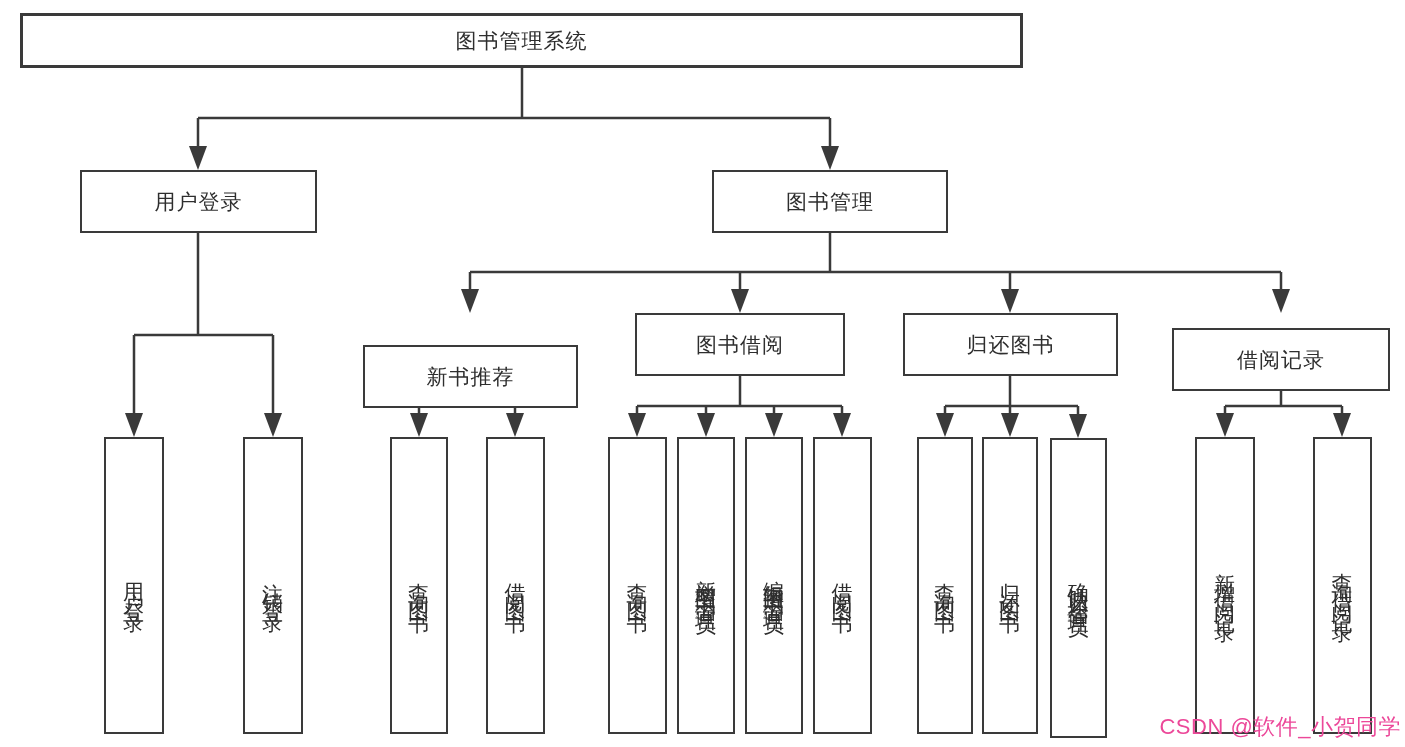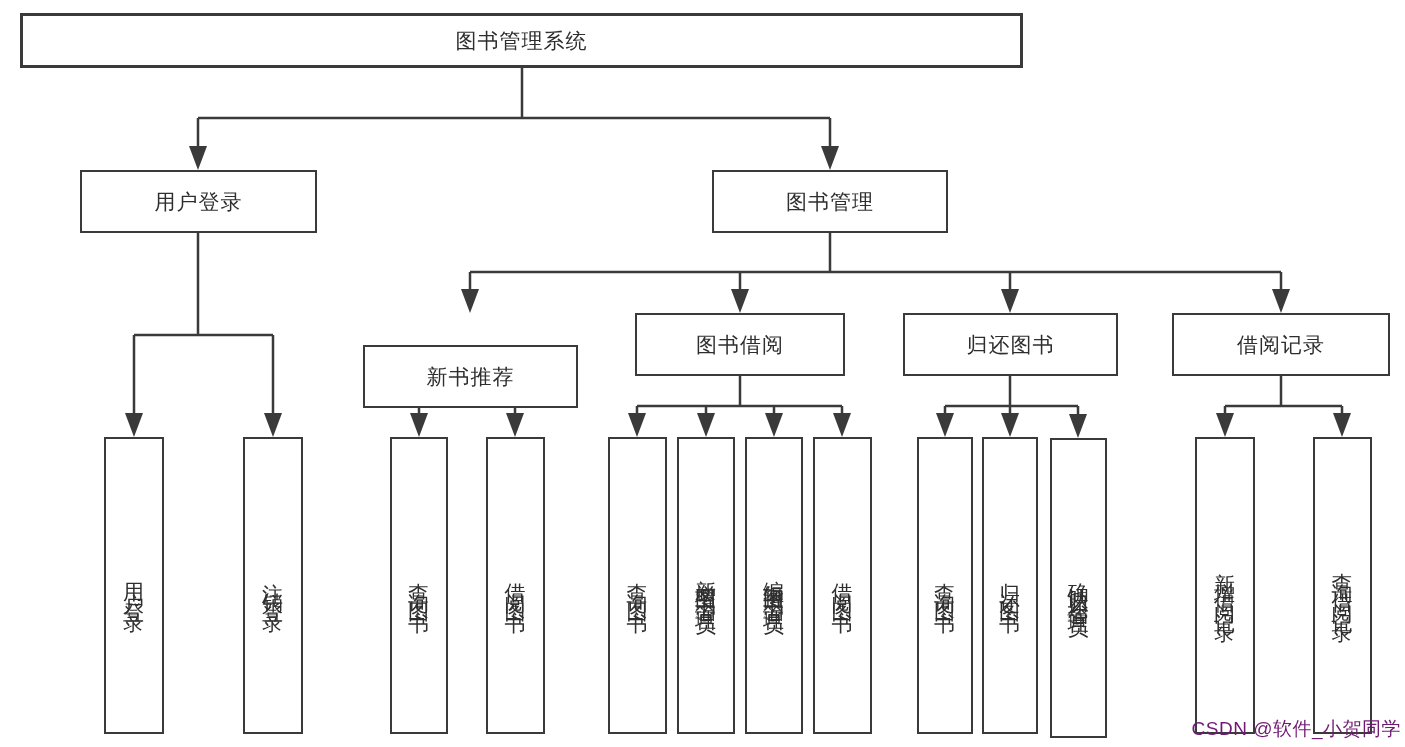--- a/index.html
+++ b/index.html
@@ -38,22 +38,22 @@
     line-height: 1;
     letter-spacing: 10px;
     white-space: normal;
   }
   .leaf .lbl.tight { letter-spacing: 5px; }
   .watermark {
     position: absolute;
     right: 4px;
     bottom: 5px;
     z-index: 5;
-    color: #701a75;
-    font-size: 19px;
+    color: #ec4899;
+    font-size: 22px;
     letter-spacing: 0.5px;
     white-space: nowrap;
   }
 </style>
 </head>
 <body>
 
 <div class="stage">
 
   <svg class="connectors" viewBox="0 0 1405 747" xmlns="http://www.w3.org/2000/svg">
@@ -102,21 +102,21 @@
 
   <div class="node" style="left:363px; top:313px; width:215px; height:63px;margin-top:32px;">
     <span class="lbl">新书推荐</span>
   </div>
   <div class="node" style="left:635px; top:313px; width:210px; height:63px;">
     <span class="lbl">图书借阅</span>
   </div>
   <div class="node" style="left:903px; top:313px; width:215px; height:63px;">
     <span class="lbl">归还图书</span>
   </div>
-  <div class="node" style="left:1172px; top:313px; width:218px; height:63px;">
+  <div class="node" style="left:1172px; top:328px; width:218px; height:63px;">
     <span class="lbl">借阅记录</span>
   </div>
 
   <div class="node leaf" style="left:104px; top:437px; width:60px; height:297px;">
     <span class="lbl">用户登录</span>
   </div>
   <div class="node leaf" style="left:243px; top:437px; width:60px; height:297px;">
     <span class="lbl">注销登录</span>
   </div>
 

